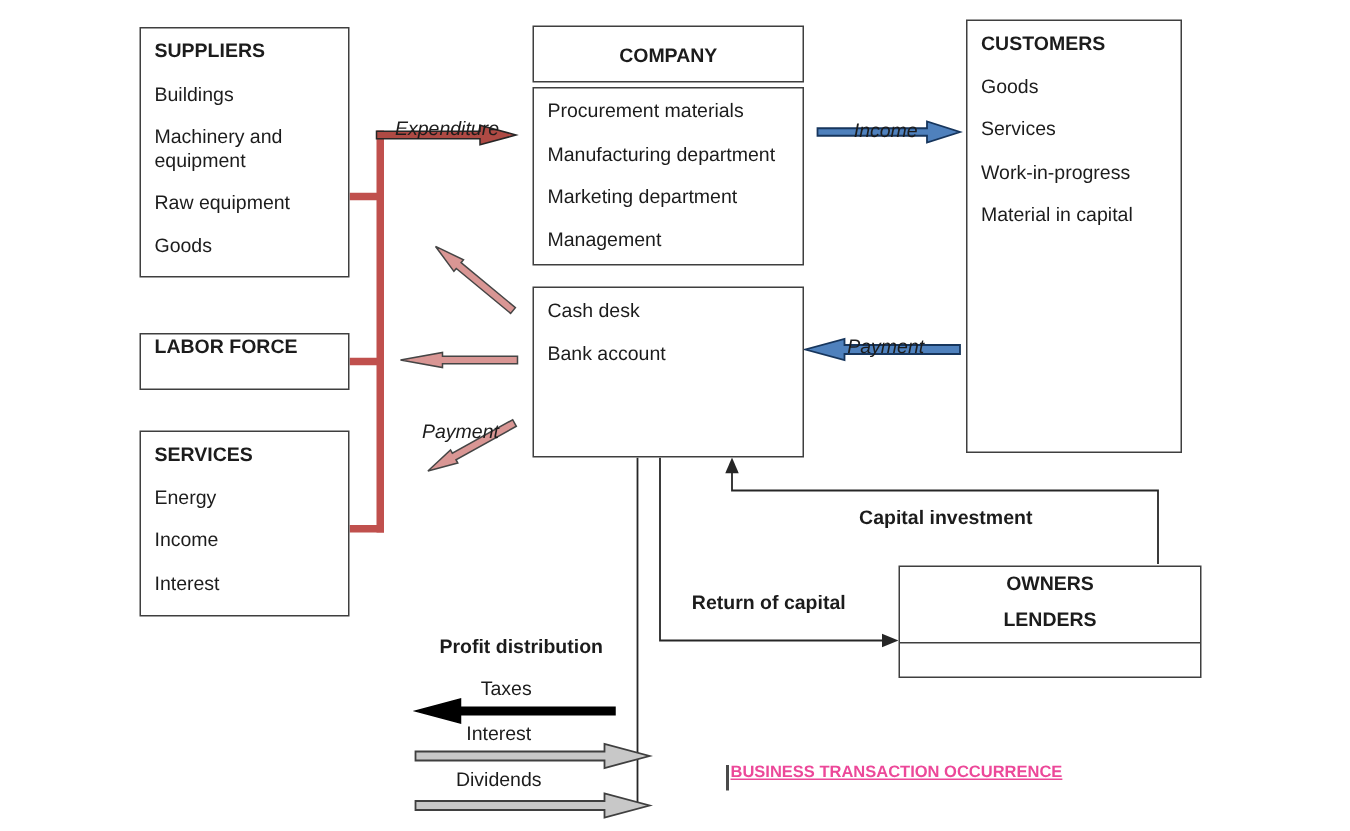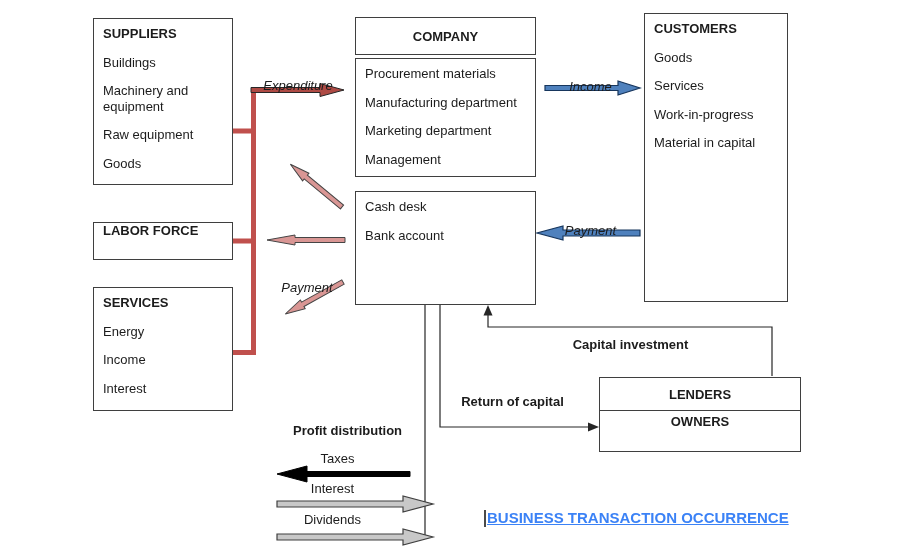--- a/index.html
+++ b/index.html
@@ -14,21 +14,21 @@
   .hdr{font-weight:bold;}
   .flexc{display:flex;padding-top:0;padding-bottom:0;}
   .flexcc{display:flex;align-items:center;justify-content:center;padding:4px;}
   .lbl{position:absolute;z-index:2;line-height:1.15;}
   .italic{font-style:italic;margin-top:30px;}
   .bold{font-weight:bold;}
   .center{text-align:center;}
   .cell{box-sizing:border-box;text-align:center;font-weight:bold;}
   #main-title{
     position:absolute;left:487px;top:509px;z-index:2;
-    color:#3b82f6;font-weight:bold;font-size:15px;text-decoration:underline;white-space:nowrap;
+    color:#ec4899;font-weight:bold;font-size:11px;text-decoration:underline;white-space:nowrap;
   }
   #caret{position:absolute;left:484px;top:510px;width:2px;height:17px;background:#4a4a4a;z-index:2;}
 </style>
 </head>
 <body>
 
 <div id="canvas">
 
   <svg class="layer" width="900" height="554" viewBox="0 0 900 554">
 
@@ -101,25 +101,25 @@
 
   <div class="box" style="left:644px;top:13px;width:144px;height:289px">
     <div class="bl hdr">CUSTOMERS</div>
     <div class="bl">Goods</div>
     <div class="bl">Services</div>
     <div class="bl">Work-in-progress</div>
     <div class="bl">Material in capital</div>
   </div>
 
   <div class="box" style="left:599px;top:377px;width:202px;height:75px;padding:0">
+    <div class="cell" style="padding-top:3px">
+      <span>OWNERS</span>
+    </div>
     <div class="cell" style="height:33px;border-bottom:1.5px solid #3f3f3f;display:flex;align-items:center;justify-content:center">
       <span>LENDERS</span>
-    </div>
-    <div class="cell" style="padding-top:3px">
-      <span>OWNERS</span>
     </div>
   </div>
 
   <div class="lbl italic center" style="left:248px;top:49px;width:100px">Expenditure</div>
   <div class="lbl italic center" style="left:543px;top:50px;width:95px">Income</div>
   <div class="lbl italic center" style="left:543px;top:194px;width:95px">Payment</div>
   <div class="lbl italic center" style="left:262px;top:251px;width:90px">Payment</div>
   <div class="lbl bold center" style="left:553px;top:338px;width:155px">Capital investment</div>
   <div class="lbl bold center" style="left:440px;top:395px;width:145px">Return of capital</div>
 

